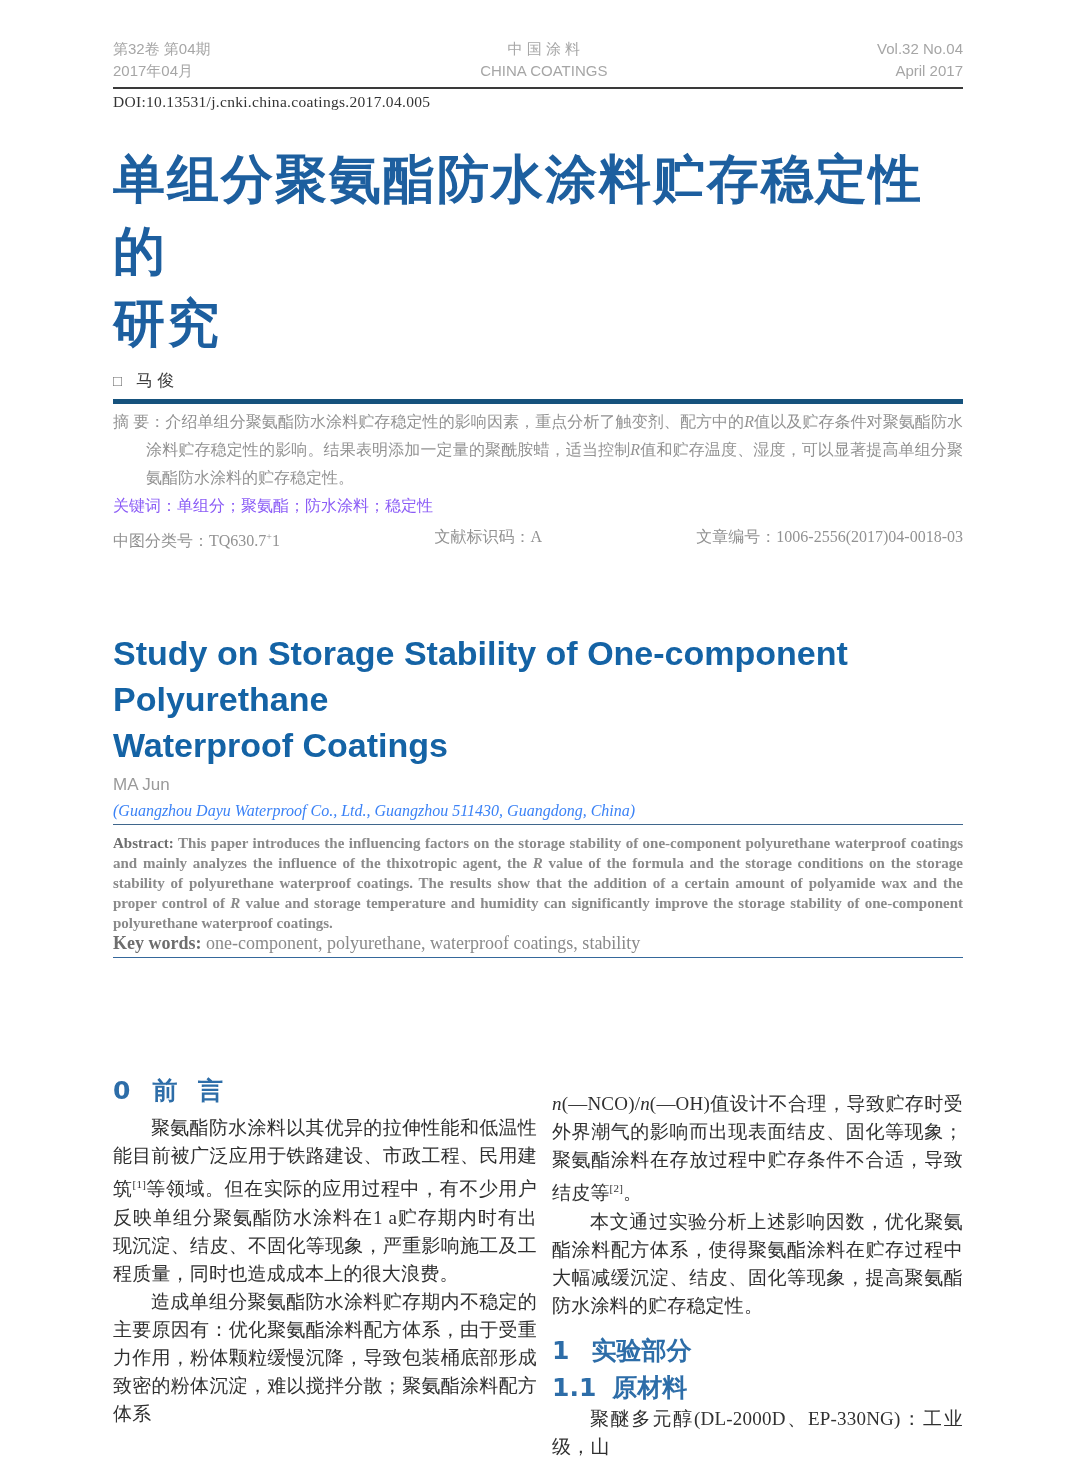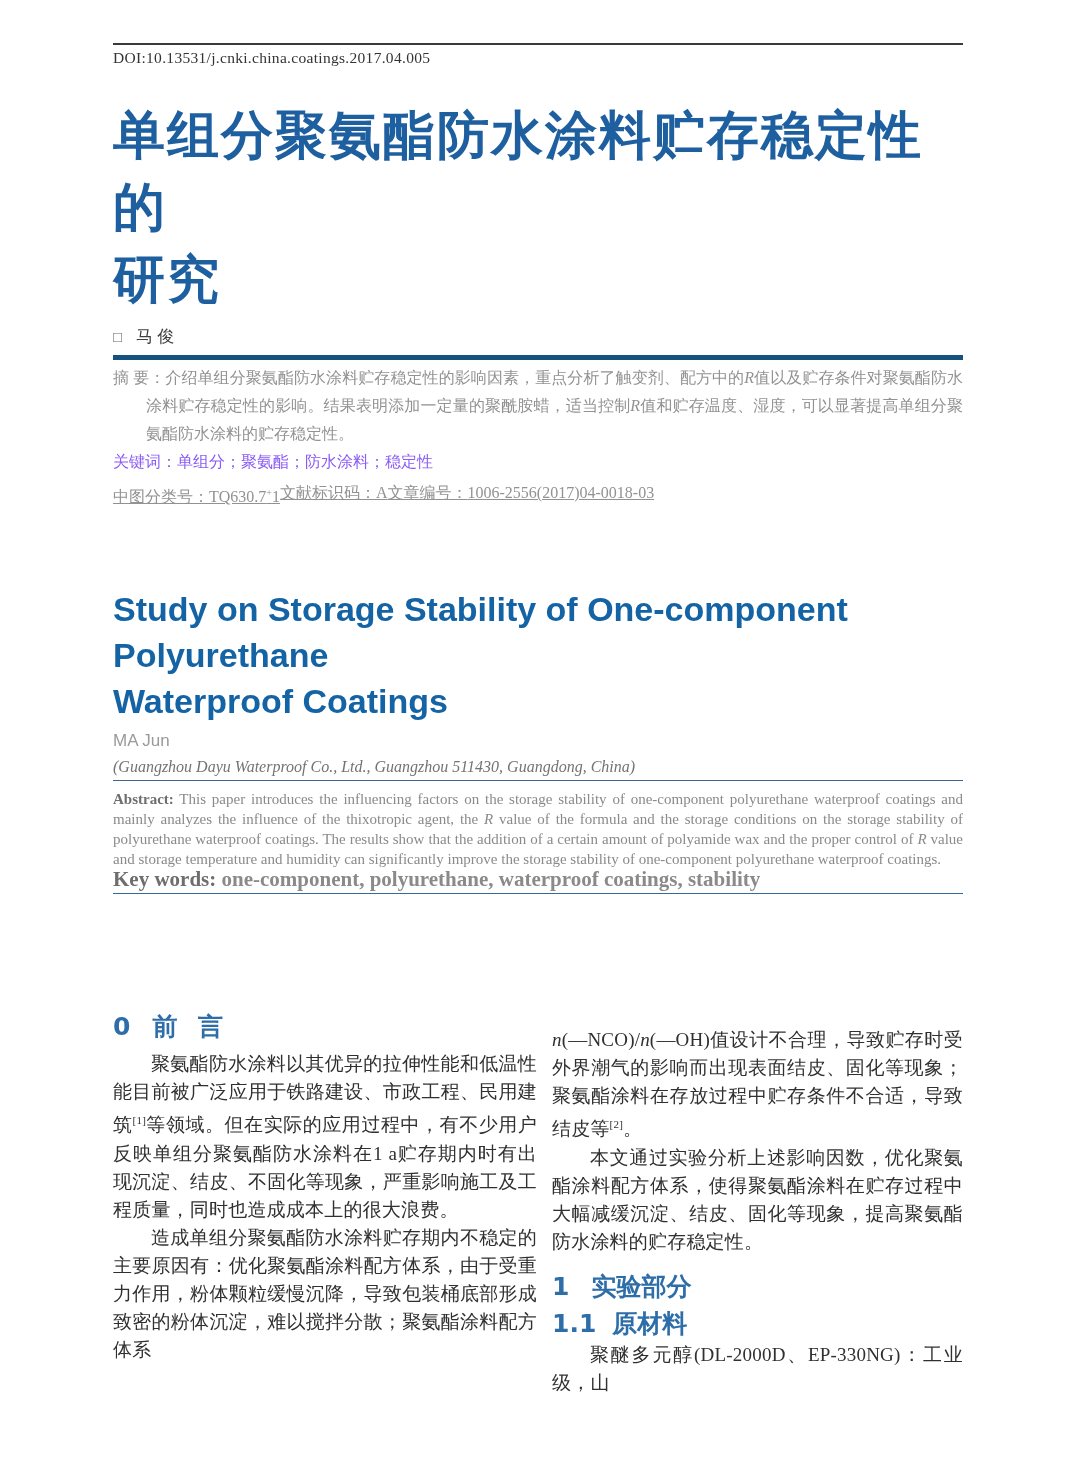--- a/index.html
+++ b/index.html
@@ -21,35 +21,35 @@
     font-weight:900; font-size:52px; line-height:72px; color:#1d5f9f; letter-spacing:2px; }
   .author-row { margin-top:10px; font-size:17px; line-height:24px; color:#3f3f3f;
     display:flex; align-items:center; gap:14px; }
   .author-marker { color:#6a6a6a; font-size:15px; }
   .affil-cn { margin-top:2px; padding-left:24px; font-size:16px; line-height:22px; color:#474747; }
   .thick-rule { margin-top:6px; height:5px; background:#16527d; }
   
   .abstract-cn { margin-top:4px; font-size:16px; line-height:28px; color:#929292;
     text-align:justify; padding-left:33px; text-indent:-33px; }
   .keywords-cn { font-size:16px; line-height:28px; color:#8b5cf6; }
-  .meta-row { display:flex; margin-top:6px;
-    font-size:16px; line-height:22px; color:#929292;text-decoration:underline; }
+  .meta-row { display:flex; justify-content:space-between; margin-top:6px;
+    font-size:16px; line-height:22px; color:#929292; }
   .meta-row sup { font-size:10px; }
   
   .en-title { margin-top:78px; font-family:"Liberation Sans", sans-serif;
     font-weight:bold; font-size:34px; line-height:46px; color:#1463a5; }
   .author-en { margin-top:6px; font-family:"Liberation Sans", sans-serif;
     font-size:17px; line-height:22px; color:#9a9a9a; }
   .affil-en { margin-top:4px; font-size:16px; line-height:22px;
-    font-style:italic; color:#737373; }
+    font-style:italic; color:#3b82f6; }
   .thin-rule { margin-top:2px; border-top:1.5px solid #3f668c; }
   .thin-rule-blue { margin-top:4px; border-top:1.5px solid #35689b; }
-  .abstract-en { margin-top:8px; font-size:15px; line-height:20px; color:#8a8a8a; text-align:justify; }
+  .abstract-en { margin-top:8px; font-size:15px; line-height:20px; color:#8a8a8a; text-align:justify;font-weight:bold; }
   .abstract-en b, .keywords-en b { color:#6e6e6e; }
-  .keywords-en { font-size:21px; line-height:20px; color:#8a8a8a;font-weight:bold; }
+  .keywords-en { font-size:18px; line-height:20px; color:#8a8a8a; }
   
   .columns { margin-top:118px; display:flex; gap:15px; align-items:flex-start; }
   .col-left { width:424px; }
   .col-right { width:411px; padding-top:14px; }
   .sec-h1 { font-family:"DejaVu Sans", sans-serif; font-weight:bold; color:#2d6da8;
     font-size:25px; line-height:30px; margin-bottom:8px; display:flex; gap:22px; }
   .sec-h1 .sec-title { letter-spacing:6px; }
   .sec-h2 { font-family:"DejaVu Sans", sans-serif; font-weight:bold; color:#2d6da8;
     font-size:25px; line-height:23px; margin-top:10px; display:flex; gap:16px; }
   .col-left p, .col-right p { font-size:19px; line-height:28px; text-align:justify;
@@ -59,20 +59,34 @@
   .col-right .body-p3 { margin-top:6px; }
   sup.ref { font-size:11px; }
   .rvar { font-style:italic; }
 </style>
 </head>
 <body>
 
 <div class="page">
 
   <div>
+    <div class="jh-row">
+      <div>
+        <div>第32卷 第04期</div>
+        <div>2017年04月</div>
+      </div>
+      <div class="jh-center">
+        <div>中 国 涂 料</div>
+        <div>CHINA COATINGS</div>
+      </div>
+      <div class="jh-right">
+        <div>Vol.32  No.04</div>
+        <div>April  2017</div>
+      </div>
+    </div>
     <div class="jh-rule"></div>
     <div class="doi">DOI:10.13531/j.cnki.china.coatings.2017.04.005</div>
   </div>
 
   <h1 class="cn-title">
     <span>单组分聚氨酯防水涂料贮存稳定性的</span><br>
     <span>研究</span>
   </h1>
 
   <div class="author-row">

